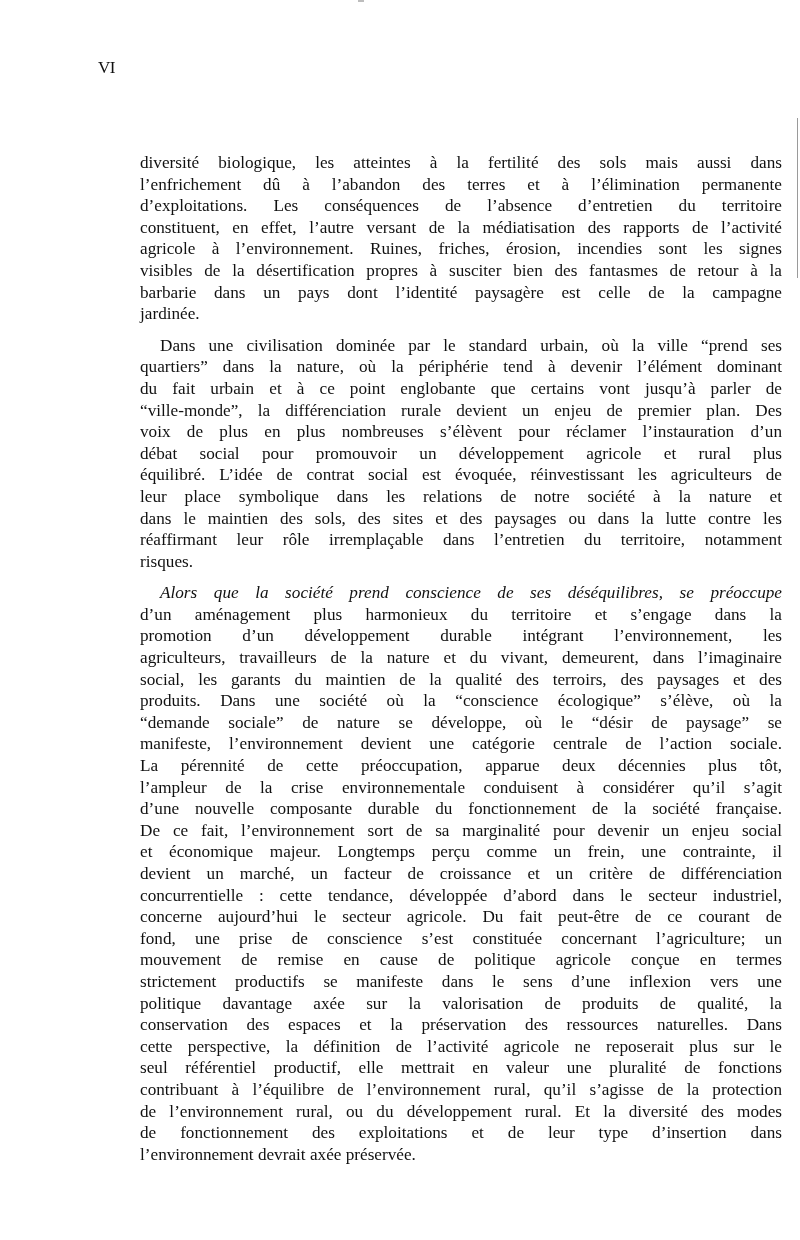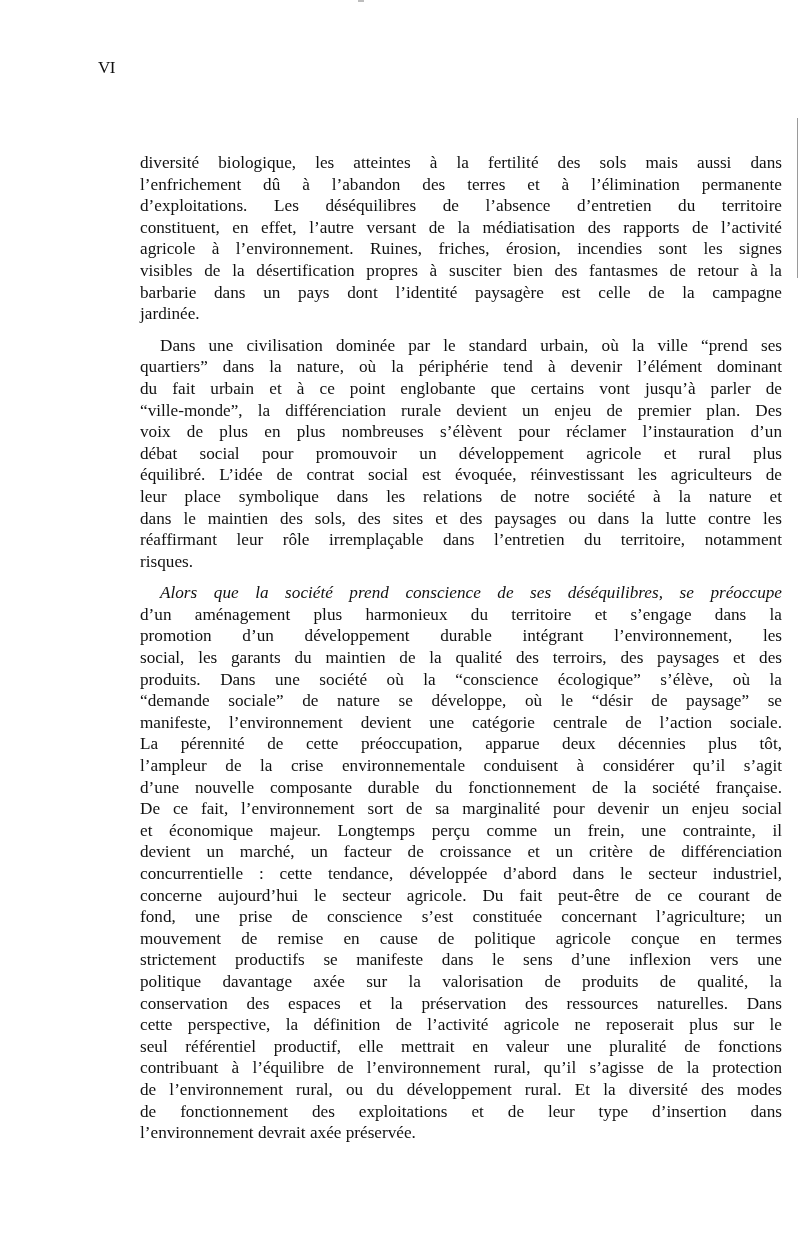--- a/index.html
+++ b/index.html
@@ -68,21 +68,21 @@
 
 <div class="scan-mark-top"></div>
 <div class="scan-mark-right"></div>
 
 <div class="page-number">VI</div>
 
 <div class="body-text">
   <div class="para">
     <span class="line">diversité biologique, les atteintes à la fertilité des sols mais aussi dans</span>
     <span class="line">l’enfrichement dû à l’abandon des terres et à l’élimination permanente</span>
-    <span class="line">d’exploitations. Les déséquilibres de l’absence d’entretien du territoire</span>
+    <span class="line">d’exploitations. Les conséquences de l’absence d’entretien du territoire</span>
     <span class="line">constituent, en effet, l’autre versant de la médiatisation des rapports de l’activité</span>
     <span class="line">agricole à l’environnement. Ruines, friches, érosion, incendies sont les signes</span>
     <span class="line">visibles de la désertification propres à susciter bien des fantasmes de retour à la</span>
     <span class="line">barbarie dans un pays dont l’identité paysagère est celle de la campagne</span>
     <span class="line last">jardinée.</span>
   </div>
 
   <div class="para indent-block">
     <span class="line" style="padding-left:20px;">Dans une civilisation dominée par le standard urbain, où la ville “prend ses</span>
     <span class="line">quartiers” dans la nature, où la périphérie tend à devenir l’élément dominant</span>
@@ -94,20 +94,21 @@
     <span class="line">leur place symbolique dans les relations de notre société à la nature et</span>
     <span class="line">dans le maintien des sols, des sites et des paysages ou dans la lutte contre les</span>
     <span class="line">réaffirmant leur rôle irremplaçable dans l’entretien  du territoire, notamment</span>
     <span class="line last">risques.</span>
   </div>
 
   <div class="para indent-block">
     <span class="line" style="padding-left:20px;font-style:italic;">Alors que la société prend conscience de ses déséquilibres, se préoccupe</span>
     <span class="line">d’un aménagement plus harmonieux du territoire et s’engage dans la</span>
     <span class="line">promotion d’un développement durable intégrant l’environnement, les</span>
+    <span class="line">agriculteurs, travailleurs de la nature et du vivant, demeurent, dans l’imaginaire</span>
     <span class="line">social, les garants du maintien de la qualité des terroirs, des paysages et des</span>
     <span class="line">produits. Dans une société où la “conscience écologique” s’élève, où la</span>
     <span class="line">“demande sociale” de nature se développe, où le “désir de paysage” se</span>
     <span class="line">manifeste, l’environnement devient une catégorie centrale de l’action sociale.</span>
     <span class="line">La pérennité de cette préoccupation, apparue deux décennies plus tôt,</span>
     <span class="line">l’ampleur de la crise environnementale conduisent à considérer qu’il s’agit</span>
     <span class="line">d’une nouvelle composante durable du fonctionnement de la société française.</span>
     <span class="line">De ce fait, l’environnement sort de sa marginalité pour devenir un enjeu social</span>
     <span class="line">et économique majeur. Longtemps perçu comme un frein, une contrainte, il</span>
     <span class="line">devient un marché, un facteur de croissance et un critère de différenciation</span>

